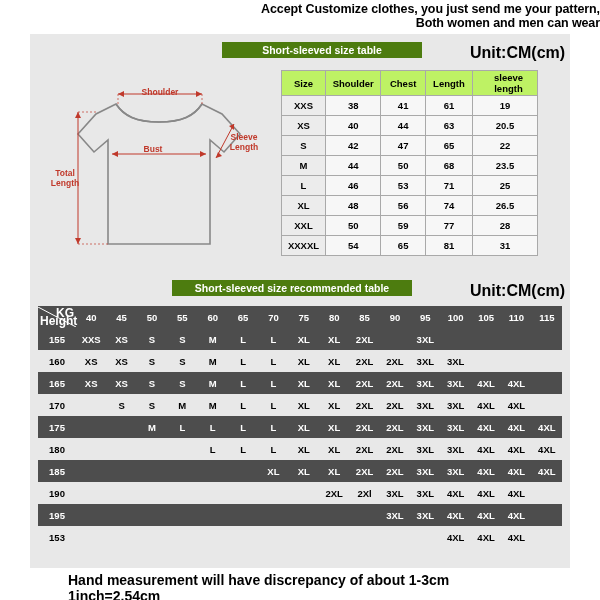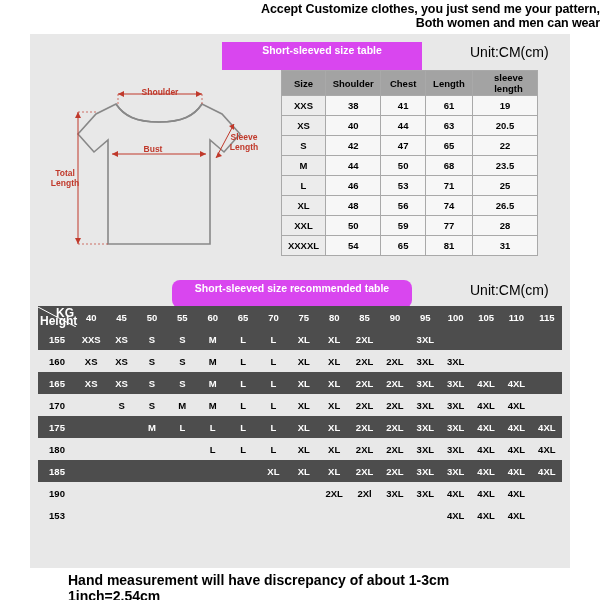--- a/index.html
+++ b/index.html
@@ -44,32 +44,32 @@
     left: 30px;
     top: 34px;
     width: 540px;
     height: 534px;
     background: #e8e8e8;
   }
 
   
   .title-bar {
     position: absolute;
-    background: #d946ef;
+    background: #4d7c0f;
     color: #ffffff;
     font-size: 10.5px;
     font-weight: bold;
     text-align: center;
     line-height: 16px;
-    height: 28px;
+    height: 16px;
   }
   .unit-label {
     position: absolute;
-    font-size: 14px;
-    font-weight: normal;
+    font-size: 16px;
+    font-weight: bold;
     color: #000;
   }
 
   
   .diagram {
     position: absolute;
     left: 38px;
     top: 72px;
     width: 240px;
     height: 195px;
@@ -86,21 +86,21 @@
     font-size: 9.5px;
   }
   .size-table th, .size-table td {
     border: 1px solid #a9a9a9;
     text-align: center;
     height: 17px;
     font-weight: bold;
     background: #f7f7f7;
   }
   .size-table th {
-    background: #a3a3a3;
+    background: #bef264;
     font-size: 9.5px;
   }
   .size-table td.sz { background: #ececec; }
 
   
   .rec-table {
     position: absolute;
     left: 38px;
     top: 306px;
     width: 524px;
@@ -280,21 +280,21 @@
       <tr>
         <td class="sz">XXXXL</td>
         <td>54</td>
         <td>65</td>
         <td>81</td>
         <td>31</td>
       </tr>
     </tbody>
   </table>
 
-  <div class="title-bar" style="left:172px; top:280px; width:240px;border-radius:8px;">Short-sleeved size recommended table</div>
+  <div class="title-bar" style="left:172px; top:280px; width:240px;">Short-sleeved size recommended table</div>
   <div class="unit-label" style="left:470px; top:282px;">Unit:CM(cm)</div>
 
   <table class="rec-table">
     <tbody id="rec-body">
         <tr class="hdr">
           <td class="corner firstcol">
             <div class="corner-cell">
               <svg class="slash" viewBox="0 0 38 20" preserveAspectRatio="none">
                 <line x1="0" y1="0" x2="38" y2="20" stroke="#ffffff" stroke-width="1"></line>
               </svg>
@@ -464,20 +464,39 @@
           <td></td>
           <td>2XL</td>
           <td>2Xl</td>
           <td>3XL</td>
           <td>3XL</td>
           <td>4XL</td>
           <td>4XL</td>
           <td>4XL</td>
           <td></td>
         </tr>
+        <tr class="rowdark">
+          <td class="firstcol">195</td>
+          <td></td>
+          <td></td>
+          <td></td>
+          <td></td>
+          <td></td>
+          <td></td>
+          <td></td>
+          <td></td>
+          <td></td>
+          <td></td>
+          <td>3XL</td>
+          <td>3XL</td>
+          <td>4XL</td>
+          <td>4XL</td>
+          <td>4XL</td>
+          <td></td>
+        </tr>
         <tr class="rowlight">
           <td class="firstcol">153</td>
           <td></td>
           <td></td>
           <td></td>
           <td></td>
           <td></td>
           <td></td>
           <td></td>
           <td></td>

